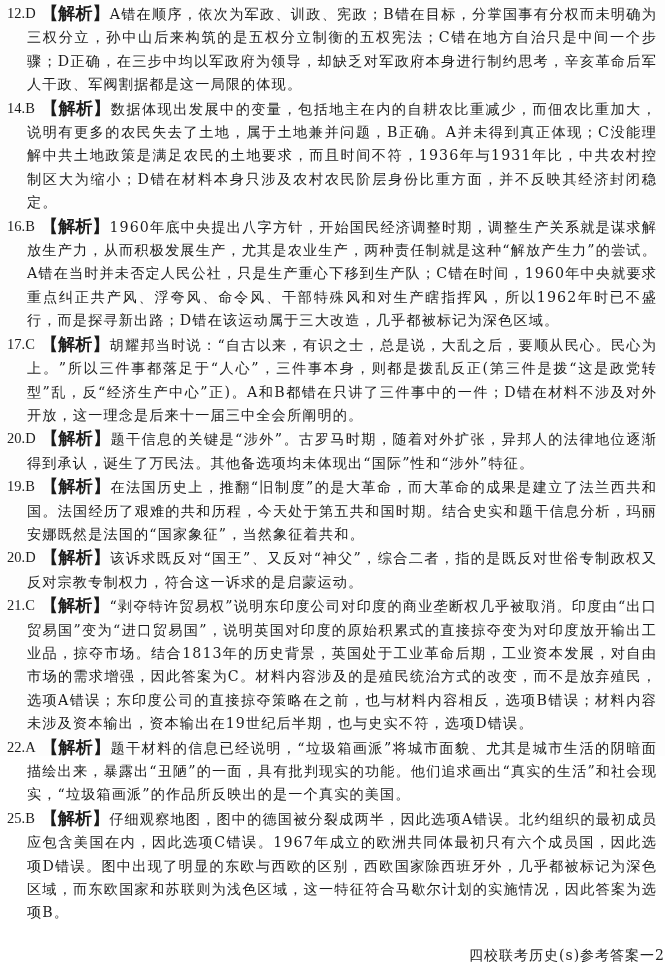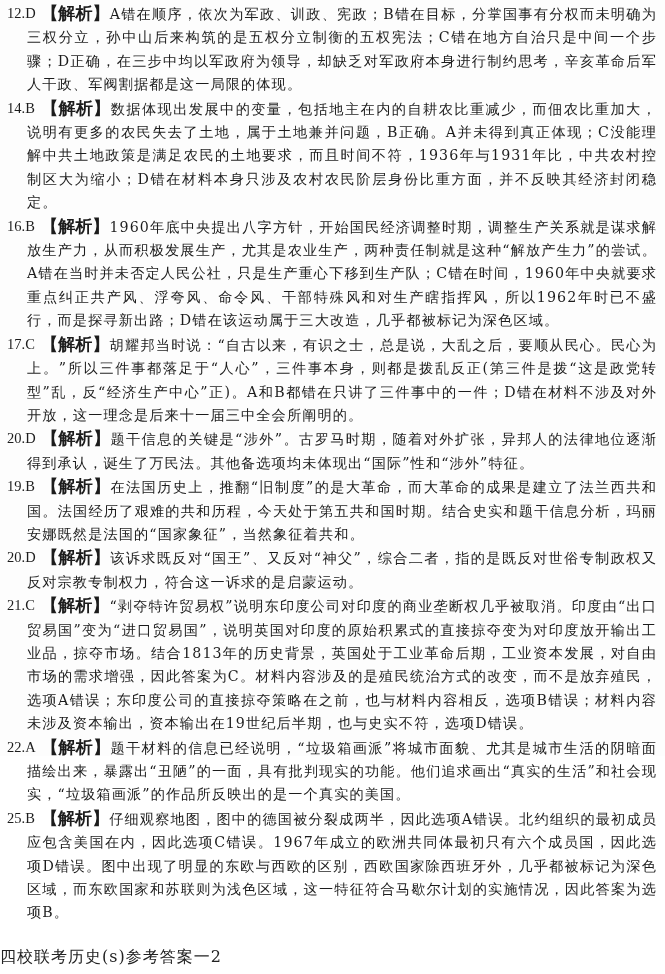--- a/index.html
+++ b/index.html
@@ -58,22 +58,22 @@
   }
   .item .body {
     letter-spacing: 1.1px;
     margin-top: 37px;
   }
   .footer {
     position: absolute;
     left: 0;
     width: 665px;
     top: 947px;
-    text-align: left;
-    font-size: 16px;
+    text-align: right;
+    font-size: 14px;
     letter-spacing: 1px;
     color: #222;
   }
 </style>
 </head>
 <body>
 
 <div class="page">
   <div class="answers">
 

